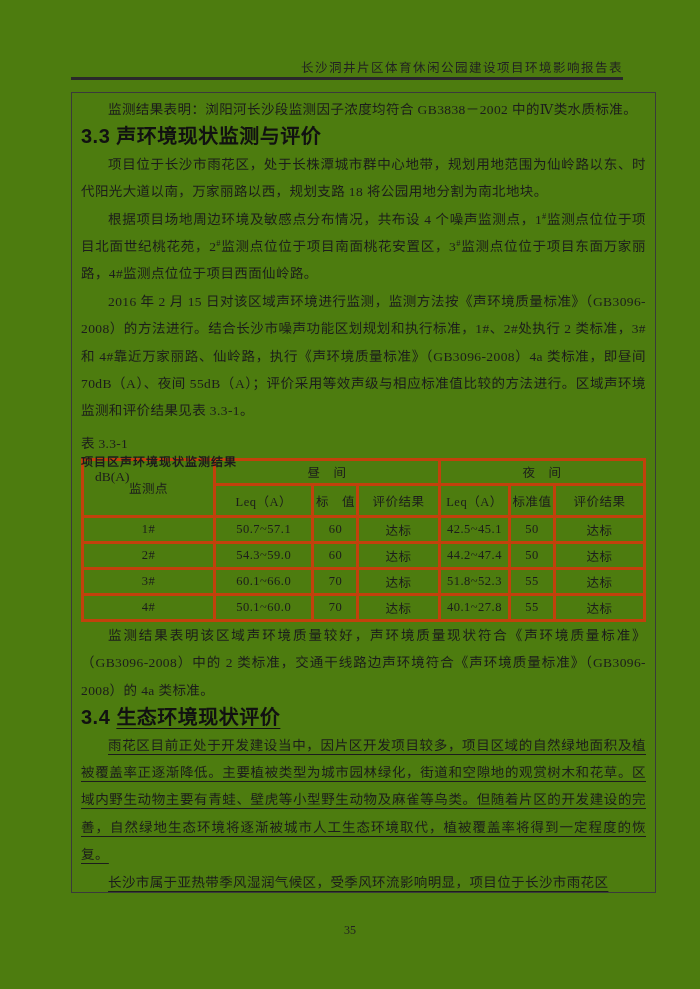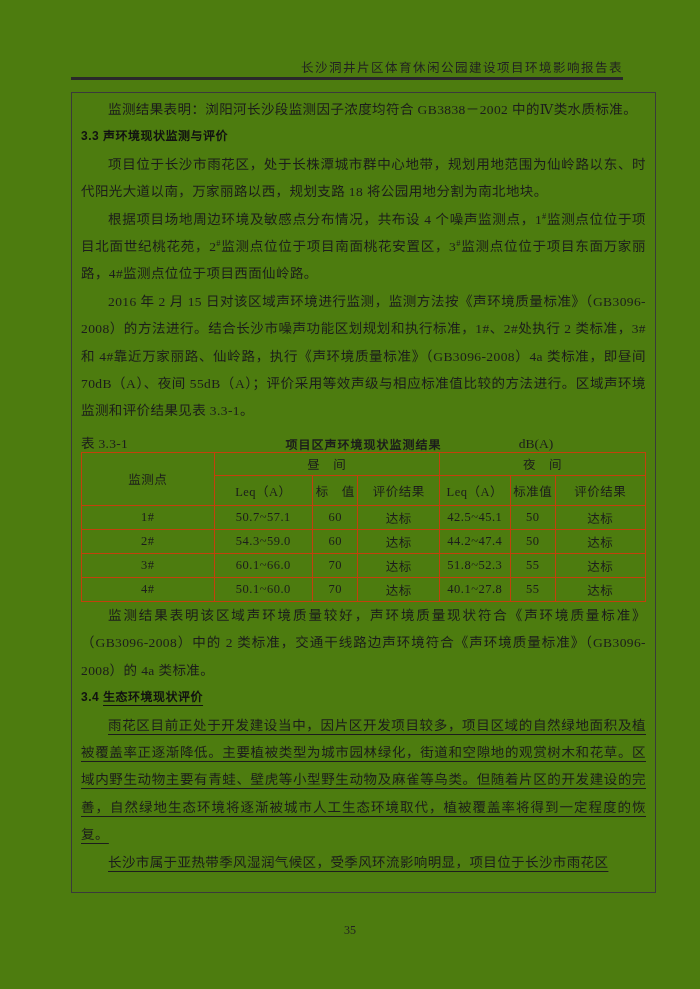--- a/index.html
+++ b/index.html
@@ -55,36 +55,37 @@
     letter-spacing: 0.4px;
   }
   p.body sup {
     font-size: 0.62em;
     line-height: 0;
   }
   h3.sec {
     margin: 0;
     font-family: "Liberation Sans", "DejaVu Sans", sans-serif;
     font-weight: bold;
-    font-size: 12px;
+    font-size: 20px;
     line-height: 27.4px;
     letter-spacing: 0.5px;
     color: #111;
   }
   .u {
     text-decoration: underline;
     text-underline-offset: 4px;
     text-decoration-thickness: 1px;
   }
   .table-caption {
     display: flex;
-    align-items: flex-end;
+    align-items: flex-start;
     height: 26px;
     font-size: 13.5px;
-    margin-top: 1px;
+    margin-top: 7px;
+    flex-direction: column;
   }
   .table-caption .cap-label {
     width: 25%;
     text-align: left;
     letter-spacing: 0.3px;
   }
   .table-caption .cap-title {
     flex: 1;
     text-align: center;
     font-weight: bold;
@@ -99,21 +100,21 @@
     box-sizing: border-box;
   }
   table.noise {
     width: 100%;
     border-collapse: collapse;
     table-layout: fixed;
     font-size: 12.5px;
     color: #1c1c1c;
   }
   table.noise th, table.noise td {
-    border: 1px solid #c2410c;
+    border: 3px solid #c2410c;
     text-align: center;
     vertical-align: middle;
     padding: 0;
     font-weight: normal;
     height: 22px;
     letter-spacing: 0.5px;
     overflow: hidden;
     white-space: nowrap;
   }
   table.noise tr.subhead th {

